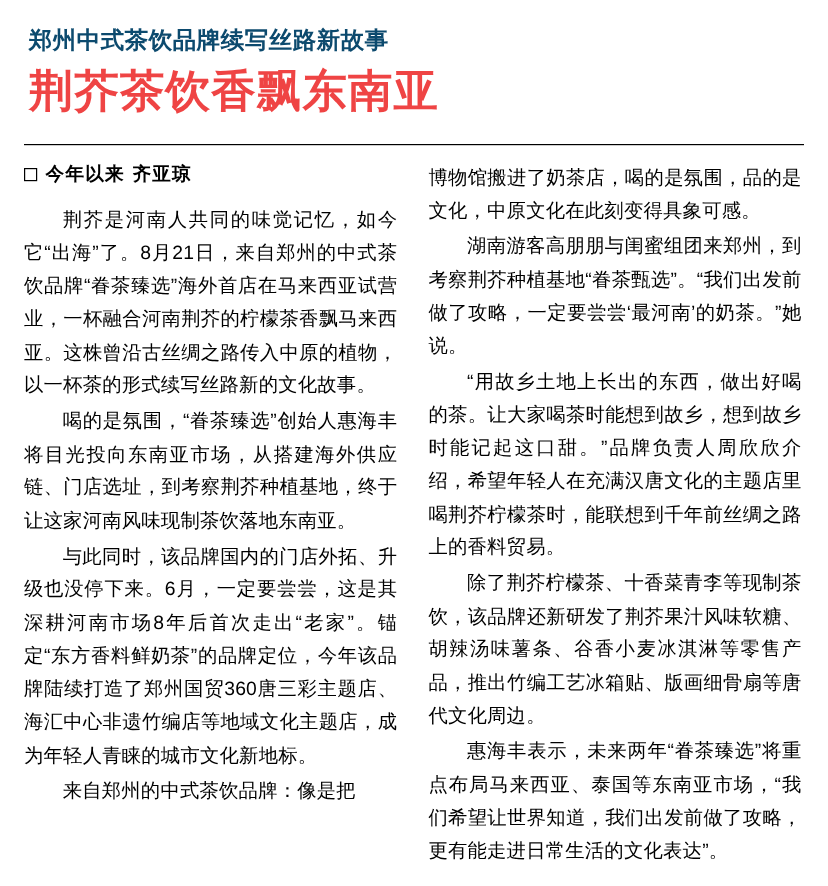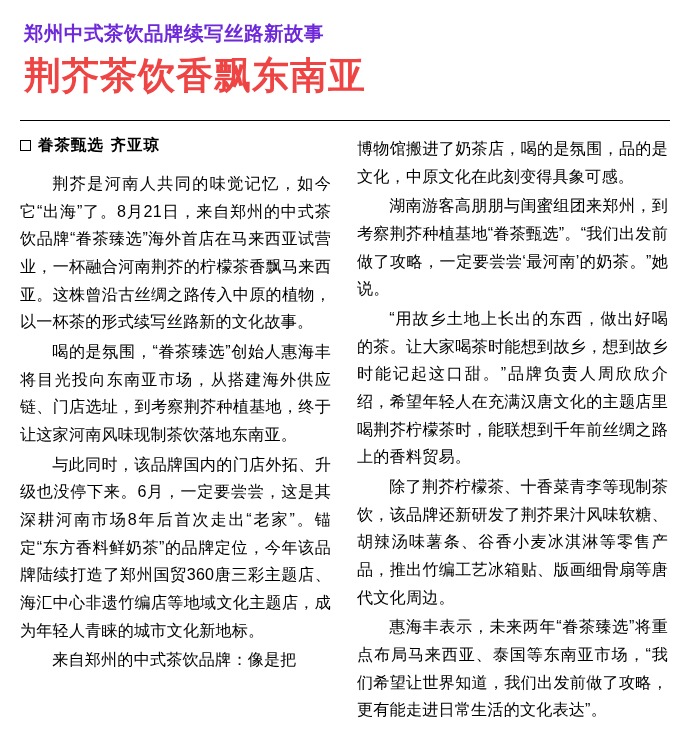--- a/index.html
+++ b/index.html
@@ -19,21 +19,21 @@
     box-sizing: border-box;
     padding: 22px 20px 10px 20px;
     overflow: hidden;
   }
   .shoulder-title {
     font-family: "DejaVu Sans", "Liberation Sans", sans-serif;
     font-size: 19.5px;
     font-weight: bold;
     letter-spacing: 0.5px;
     line-height: 1.2;
-    color: #6d28d9;
+    color: #0c4a6e;
     margin: 0 0 10px 4px;
   }
   .main-title {
     font-family: "DejaVu Sans", "Liberation Sans", sans-serif;
     font-size: 37px;
     font-weight: bold;
     letter-spacing: 1px;
     line-height: 1.15;
     color: #ef4444;
     margin: 0 0 22px 4px;
@@ -92,21 +92,21 @@
 
   <h2 class="shoulder-title">郑州中式茶饮品牌续写丝路新故事</h2>
   <h1 class="main-title">荆芥茶饮香飘东南亚</h1>
   <hr class="rule">
 
   <div class="columns">
 
     <div class="col col-left">
       <div class="byline">
         <span class="byline-box"></span>
-        <span>眷茶甄选 齐亚琼</span>
+        <span>今年以来 齐亚琼</span>
       </div>
       <p class="body">荆芥是河南人共同的味觉记忆，如今它“出海”了。8月21日，来自郑州的中式茶饮品牌“眷茶臻选”海外首店在马来西亚试营业，一杯融合河南荆芥的柠檬茶香飘马来西亚。这株曾沿古丝绸之路传入中原的植物，以一杯茶的形式续写丝路新的文化故事。</p>
       <p class="body">喝的是氛围，“眷茶臻选”创始人惠海丰将目光投向东南亚市场，从搭建海外供应链、门店选址，到考察荆芥种植基地，终于让这家河南风味现制茶饮落地东南亚。</p>
       <p class="body">与此同时，该品牌国内的门店外拓、升级也没停下来。6月，一定要尝尝，这是其深耕河南市场8年后首次走出“老家”。锚定“东方香料鲜奶茶”的品牌定位，今年该品牌陆续打造了郑州国贸360唐三彩主题店、海汇中心非遗竹编店等地域文化主题店，成为年轻人青睐的城市文化新地标。</p>
       <p class="body">来自郑州的中式茶饮品牌：像是把</p>
     </div>
 
     <div class="col col-right">
       <p class="body">博物馆搬进了奶茶店，喝的是氛围，品的是文化，中原文化在此刻变得具象可感。</p>
       <p class="body">湖南游客高朋朋与闺蜜组团来郑州，到考察荆芥种植基地“眷茶甄选”。“我们出发前做了攻略，一定要尝尝‘最河南’的奶茶。”她说。</p>

